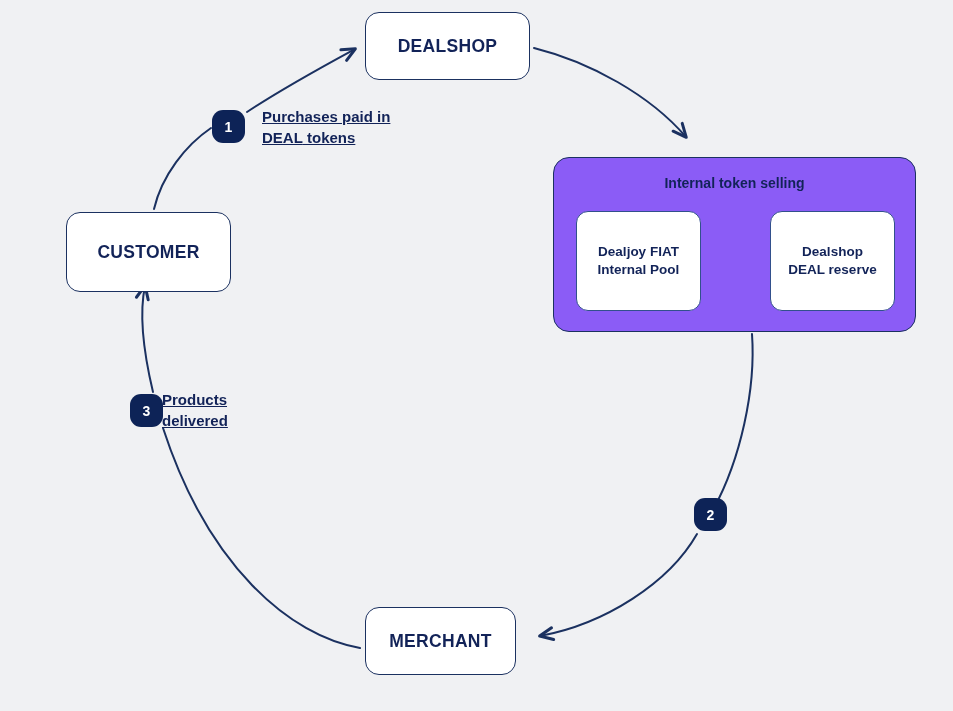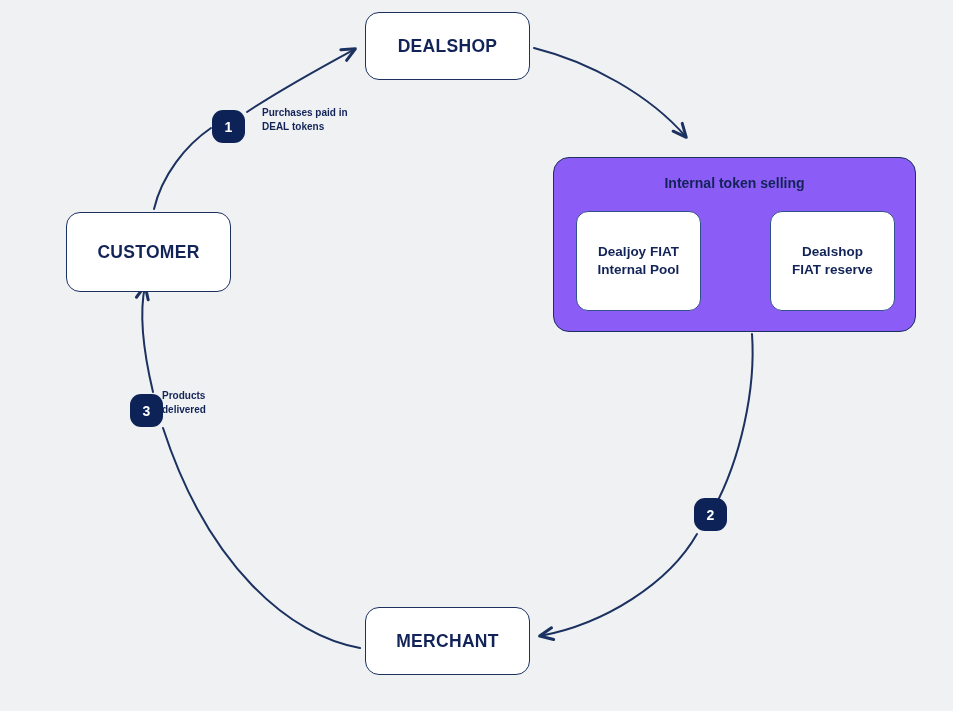--- a/index.html
+++ b/index.html
@@ -50,21 +50,21 @@
   #node-dealshop {
     left: 365px; top: 12px;
     width: 165px; height: 68px;
   }
   #node-customer {
     left: 66px; top: 212px;
     width: 165px; height: 80px;
   }
   #node-merchant {
     left: 365px; top: 607px;
-    width: 165px; height: 68px;
+    width: 151px; height: 68px;
   }
 
   
   #group-internal {
     position: absolute;
     left: 553px; top: 157px;
     width: 363px; height: 175px;
     background: #8b5cf6;
     border: 1.6px solid #1b3160;
     border-radius: 16px;
@@ -120,24 +120,25 @@
     font-weight: bold;
   }
   #badge-1 { left: 212px; top: 110px; }
   #badge-2 { left: 694px; top: 498px; }
   #badge-3 { left: 130px; top: 394px; }
 
   
   .edge-label {
     position: absolute;
     color: #122358;
-    font-size: 10px;
+    font-size: 15px;
     line-height: 1.4;
     font-weight: bold;
     white-space: nowrap;
+    text-decoration: underline;
   }
   .edge-label .strong {
     font-weight: 900;
   }
   #label-1 { left: 262px; top: 106px; text-align: left; }
   #label-2 { left: 528px; top: 490px; text-align: right; }
   #label-3 { left: 162px; top: 389px; text-align: left; }
 </style>
 </head>
 <body>
@@ -186,21 +187,21 @@
     <div class="subnode" id="subnode-buyback">
       <span class="subnode-label">
         <span>Dealjoy FIAT</span><br>
         <span>Internal Pool</span>
       </span>
     </div>
 
     <div class="subnode" id="subnode-reserve">
       <span class="subnode-label">
         <span>Dealshop</span><br>
-        <span>FIAT reserve</span>
+        <span>DEAL reserve</span>
       </span>
     </div>
   </div>
 
   <div class="badge" id="badge-1">1</div>
   <div class="badge" id="badge-2">2</div>
   <div class="badge" id="badge-3">3</div>
 
   <div class="edge-label" id="label-1">
     <span>Purchases paid in</span><br>

